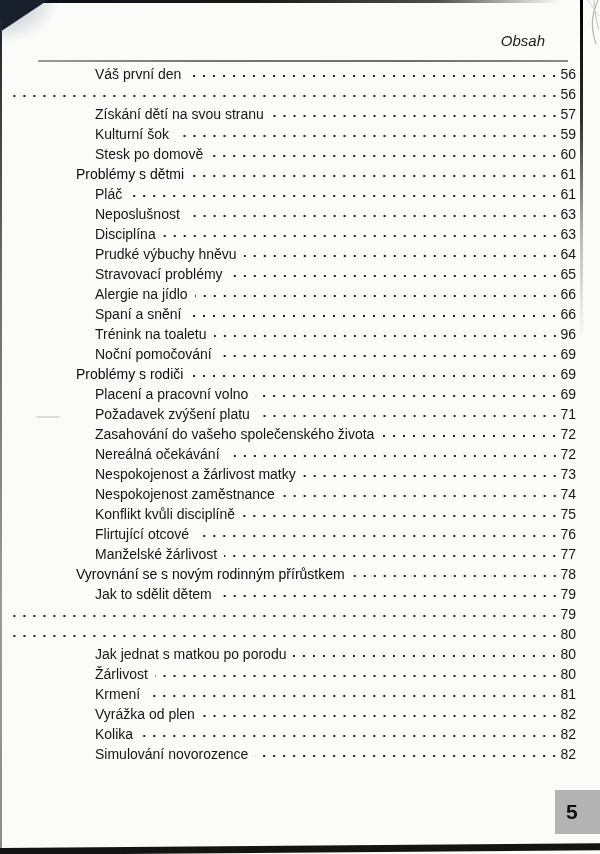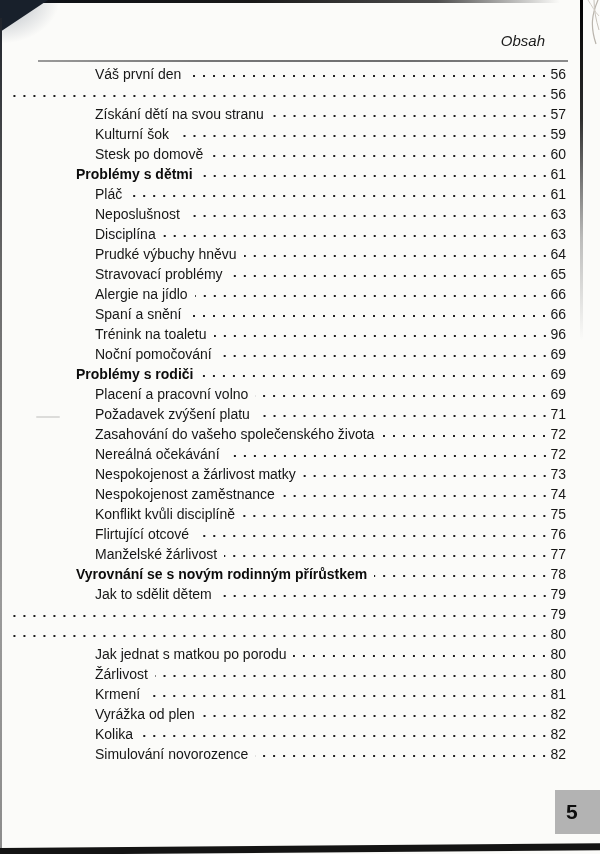--- a/index.html
+++ b/index.html
@@ -15,25 +15,25 @@
   .running-head{
     position:absolute;top:32px;right:55px;
     font-style:italic;font-size:15px;color:#1d1d1d;
   }
   .head-rule{
     position:absolute;top:60px;left:38px;right:32px;height:2px;
     background:linear-gradient(to right,#9a9a9a,#777 30%,#6f6f6f 70%,#8a8a8a);
   }
 
   
-  .toc{position:absolute;top:64px;left:0;right:34px;}
+  .toc{position:absolute;top:64px;left:0;right:24px;}
   .row{display:flex;align-items:baseline;height:20px;font-size:14px;line-height:20px;white-space:nowrap;}
   .row .label{flex:0 0 auto;}
   .row.lvl2 .label{padding-left:95px;}
-  .row.lvl1 .label{padding-left:76px;font-weight:700;color:#0c0c0c;}
+  .row.lvl1 .label{padding-left:76px;font-weight:400;color:#0c0c0c;}
   .row .dots{
     flex:1 1 auto;align-self:stretch;margin-left:7px;margin-right:1px;
     background-image:radial-gradient(circle,#1f1f1f 1.1px,rgba(0,0,0,0) 1.5px);
     background-size:10px 10px;background-repeat:repeat-x;
     background-position:right bottom 3px;
   }
   .row .pagenum{flex:0 0 auto;}
 
   
   .folio-box{

